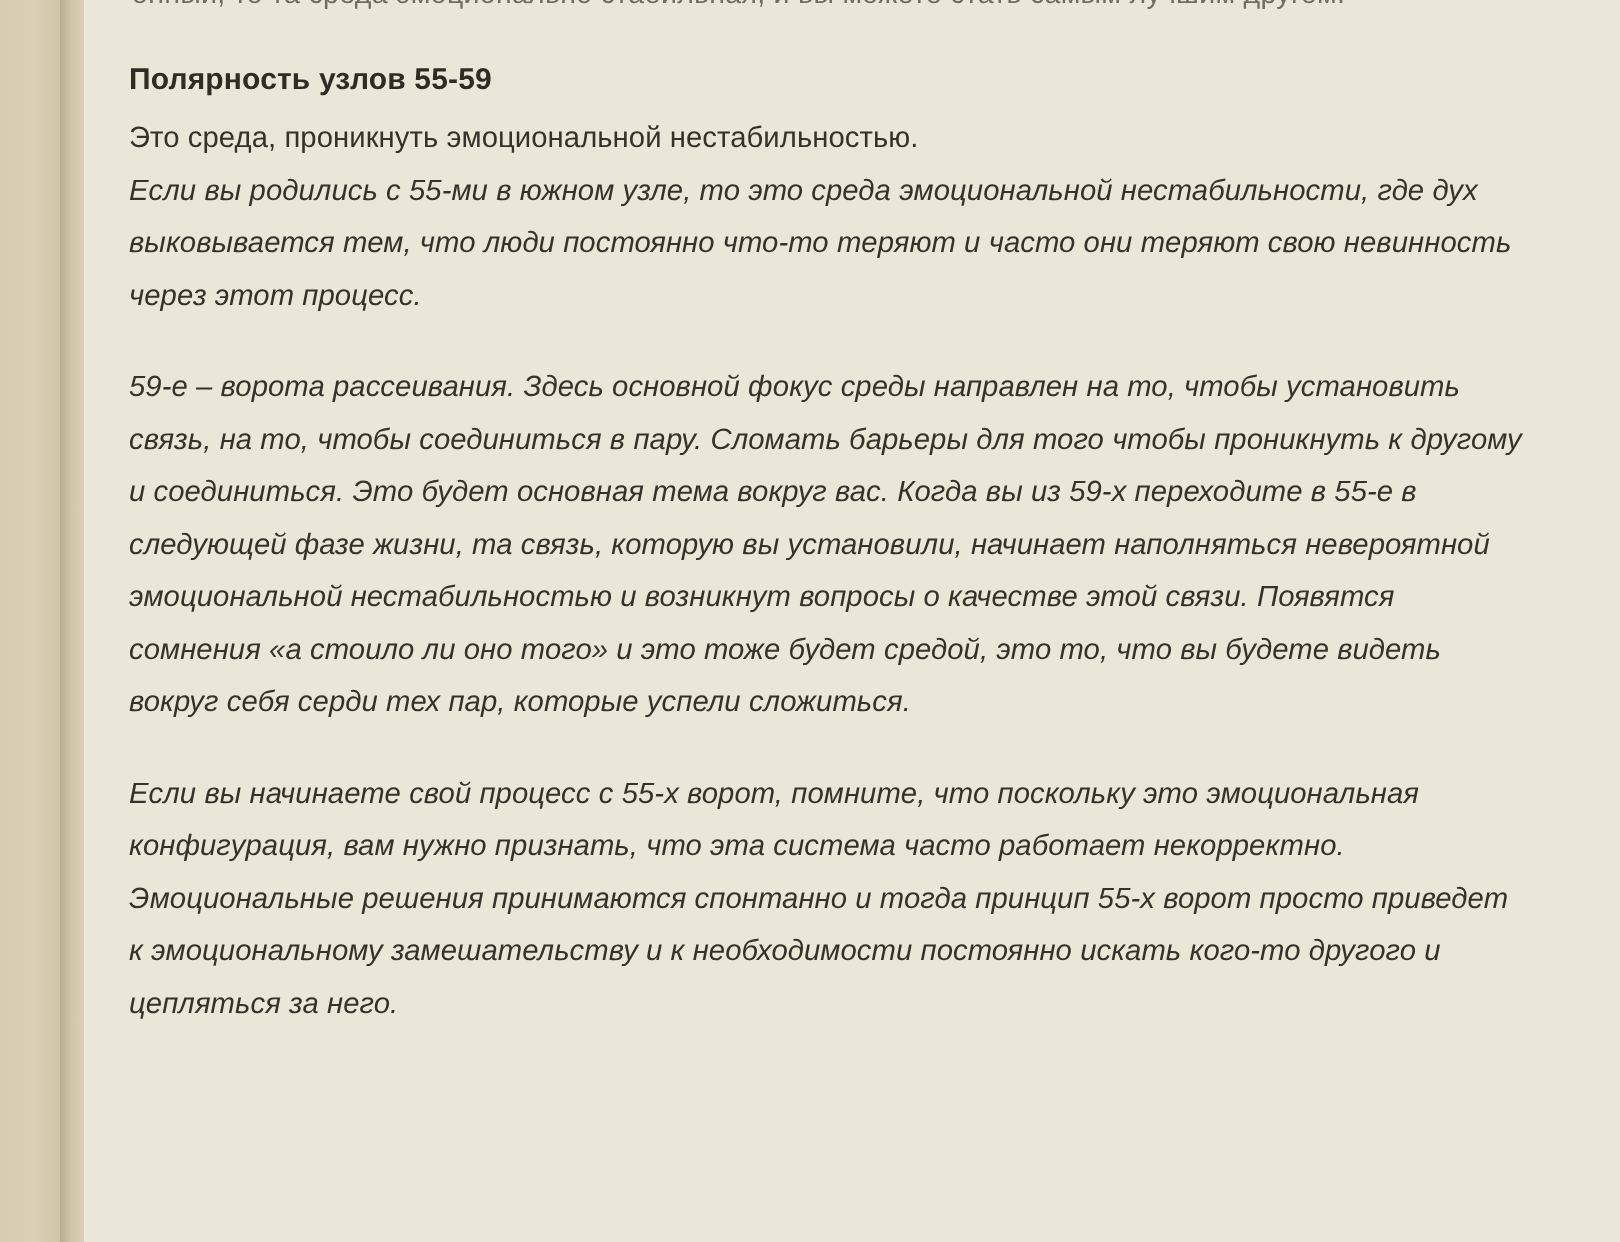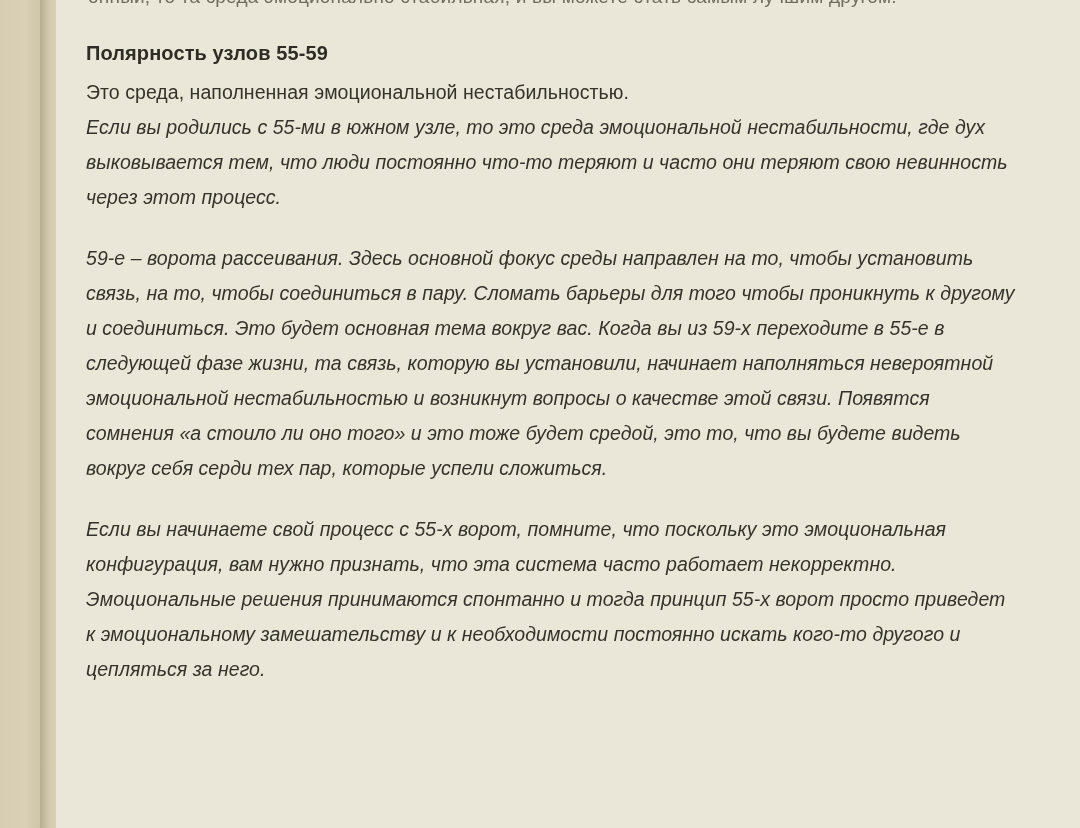--- a/index.html
+++ b/index.html
@@ -103,19 +103,19 @@
   <div class="sheet"></div>
 
   <div class="top-cut">
     <span>онный, то та среда эмоционально стабильная, и вы можете стать самым лучшим другом.</span>
   </div>
 
   <div class="content">
 
     <h1 class="doc-title">Полярность узлов 55-59</h1>
 
-    <p class="para tight">Это среда, наполненная эмоциональной нестабильностью.</p>
+    <p class="para tight">Это среда, проникнуть эмоциональной нестабильностью.</p>
     <p class="para tight">Если вы родились с 55-ми в южном узле, то это среда эмоциональной нестабильности, где дух выковывается тем, что люди постоянно что-то теряют и часто они теряют свою невинность через этот процесс.</p>
     <p class="para">59-е – ворота рассеивания. Здесь основной фокус среды направлен на то, чтобы установить связь, на то, чтобы соединиться в пару. Сломать барьеры для того чтобы проникнуть к другому и соединиться. Это будет основная тема вокруг вас. Когда вы из 59-х переходите в 55-е в следующей фазе жизни, та связь, которую вы установили, начинает наполняться невероятной эмоциональной нестабильностью и возникнут вопросы о качестве этой связи. Появятся сомнения «а стоило ли оно того» и это тоже будет средой, это то, что вы будете видеть вокруг себя серди тех пар, которые успели сложиться.</p>
     <p class="para">Если вы начинаете свой процесс с 55-х ворот, помните, что поскольку это эмоциональная конфигурация, вам нужно признать, что эта система часто работает некорректно. Эмоциональные решения принимаются спонтанно и тогда принцип 55-х ворот просто приведет к эмоциональному замешательству и к необходимости постоянно искать кого-то другого и цепляться за него.</p>
 
   </div>
 </div>
 
 </body></html>

